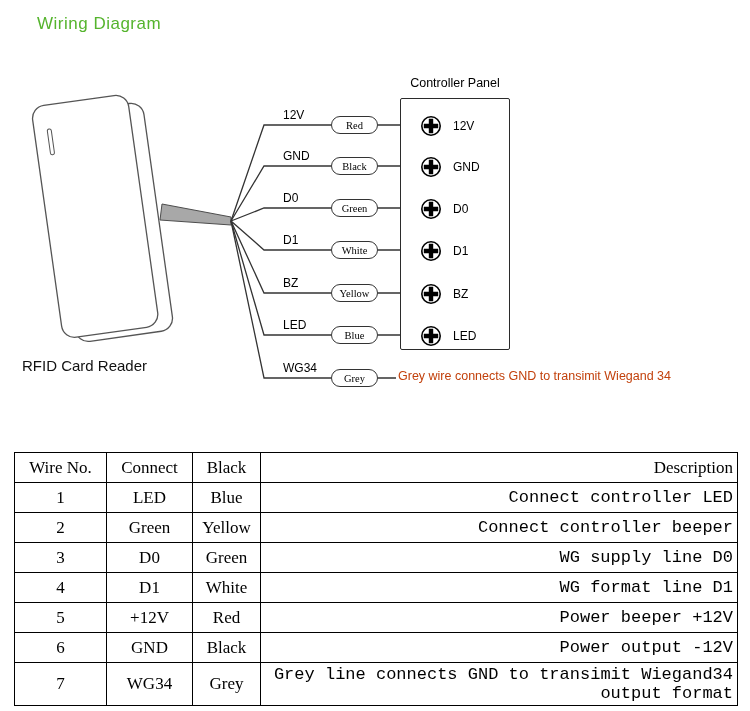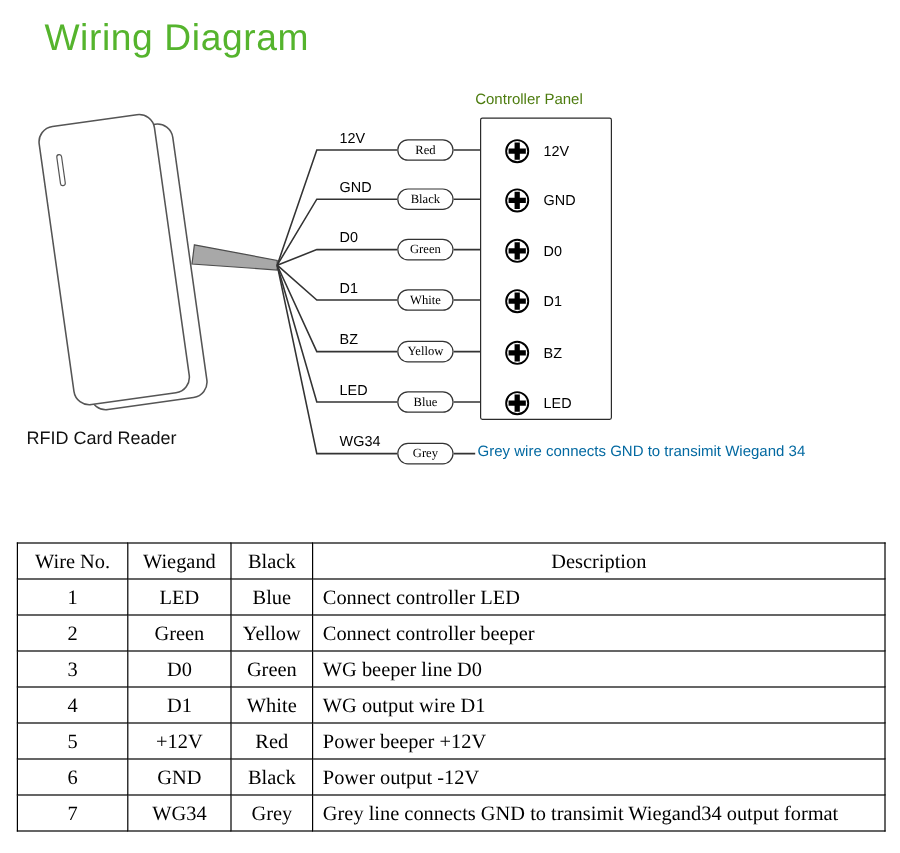--- a/index.html
+++ b/index.html
@@ -1,48 +1,48 @@
 <!DOCTYPE html>
 <html><head>
 <meta charset="utf-8">
 <style>
   html,body{margin:0;padding:0;}
   body{
     width:750px;height:711px;background:#ffffff;position:relative;
     font-family:"Liberation Sans",sans-serif;color:#1a1a1a;overflow:hidden;
   }
   .page-title{
-    position:absolute;left:37px;top:14px;font-size:31px;font-weight:400;
+    position:absolute;left:37px;top:14px;font-size:17px;font-weight:400;
     letter-spacing:.5px;color:#55b42d;
   }
   .diagram{position:absolute;left:0;top:68px;width:750px;height:432px;}
   .diagram svg.lines{position:absolute;left:0;top:0;}
   .wire-label{position:absolute;left:283px;font-size:12px;color:#000;}
   .pill{
     position:absolute;left:331px;width:47px;height:18px;box-sizing:border-box;
     border:1px solid #333;border-radius:9px;background:#fff;
     display:flex;align-items:center;justify-content:center;
     font-family:"Liberation Serif",serif;font-size:10.5px;color:#000;
   }
   .panel{
     position:absolute;left:400px;top:30px;width:110px;height:252px;
     box-sizing:border-box;border:1.6px solid #2b2b2b;border-radius:2px;background:#fff;
   }
-  .panel-title{position:absolute;left:396px;top:8px;width:118px;font-size:12.5px;color:#4d7c0f;}
+  .panel-title{position:absolute;left:396px;top:8px;width:118px;text-align:center;font-size:12.5px;color:#000000;}
   .term{position:absolute;left:19px;display:flex;align-items:center;gap:11px;height:22px;}
   .term-label{font-size:12px;color:#000;}
-  .note{position:absolute;left:398px;top:301px;font-size:12.5px;white-space:nowrap;color:#0369a1;}
+  .note{position:absolute;left:398px;top:301px;font-size:12.5px;white-space:nowrap;color:#c2410c;}
   .reader-label{position:absolute;left:22px;top:289px;width:170px;text-align:left;font-size:15px;color:#111;}
   .table-wrap{position:absolute;left:14px;top:452px;width:724px;}
   table.wiring{width:100%;border-collapse:collapse;font-family:"Liberation Serif",serif;font-size:17px;color:#000;table-layout:fixed;}
   table.wiring th,table.wiring td{border:1px solid #000;padding:2px 4px;height:25px;overflow:hidden;}
   table.wiring th{font-weight:400;font-size:17px;}
-  th.desc{font-size:18px;}
+  th.desc{font-size:18px;text-align:right;}
   .c{text-align:center;}
-  .d{text-align:left;padding-left:8px !important;}
+  .d{text-align:right;padding-left:8px !important;font-family:Liberation Mono, monospace;}
 </style>
 </head>
 <body>
 
 <div class="page-title">Wiring Diagram</div>
 
 <div class="diagram">
 
   <svg class="lines" width="750" height="432" viewBox="0 0 750 432">
 
@@ -135,21 +135,21 @@
   <table class="wiring">
     <colgroup>
         <col style="width:92px">
         <col style="width:86px">
         <col style="width:68px">
         <col>
       </colgroup>
     <thead>
       <tr>
         <th class="c">Wire No.</th>
-        <th class="c">Wiegand</th>
+        <th class="c">Connect</th>
         <th class="c">Black</th>
         <th class="c desc">Description</th>
       </tr>
     </thead>
     <tbody>
       <tr>
         <td class="c">1</td>
         <td class="c">LED</td>
         <td class="c">Blue</td>
         <td class="d">Connect controller LED</td>
@@ -157,27 +157,27 @@
       <tr>
         <td class="c">2</td>
         <td class="c">Green</td>
         <td class="c">Yellow</td>
         <td class="d">Connect controller beeper</td>
       </tr>
       <tr>
         <td class="c">3</td>
         <td class="c">D0</td>
         <td class="c">Green</td>
-        <td class="d">WG beeper line D0</td>
+        <td class="d">WG supply line D0</td>
       </tr>
       <tr>
         <td class="c">4</td>
         <td class="c">D1</td>
         <td class="c">White</td>
-        <td class="d">WG output wire D1</td>
+        <td class="d">WG format line D1</td>
       </tr>
       <tr>
         <td class="c">5</td>
         <td class="c">+12V</td>
         <td class="c">Red</td>
         <td class="d">Power beeper +12V</td>
       </tr>
       <tr>
         <td class="c">6</td>
         <td class="c">GND</td>

